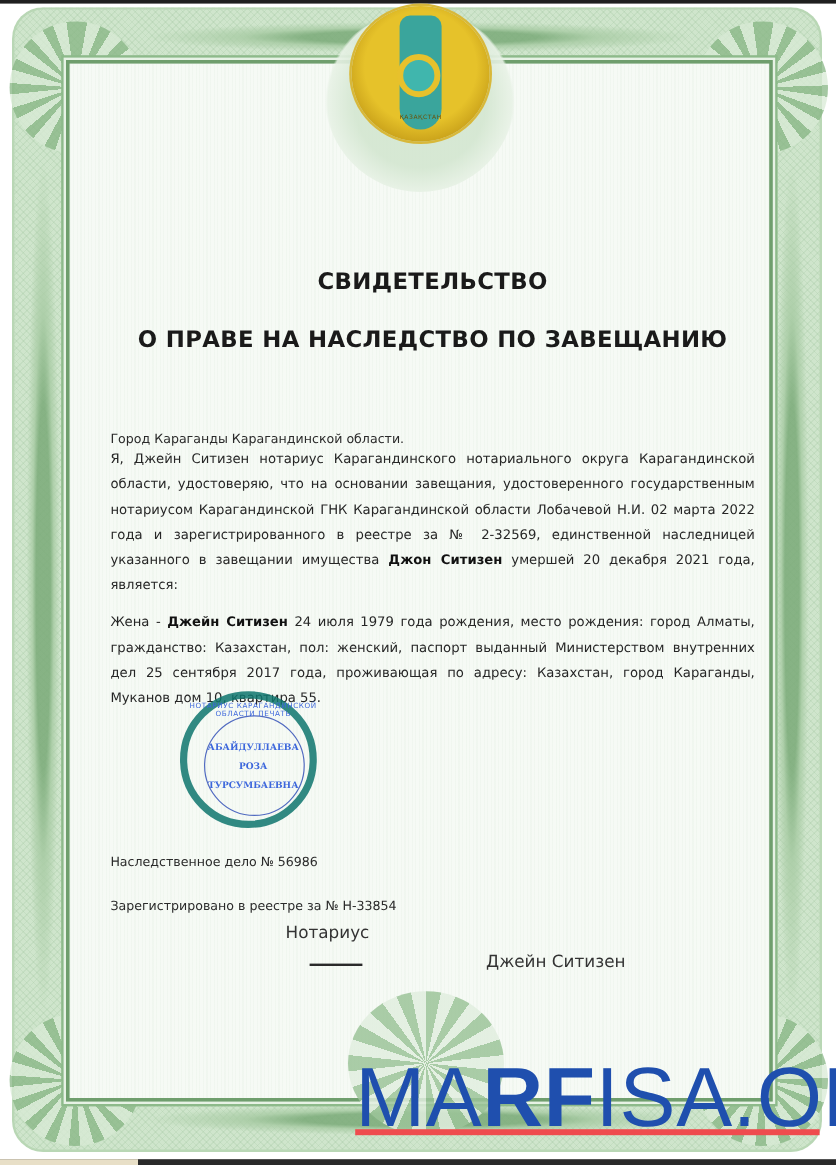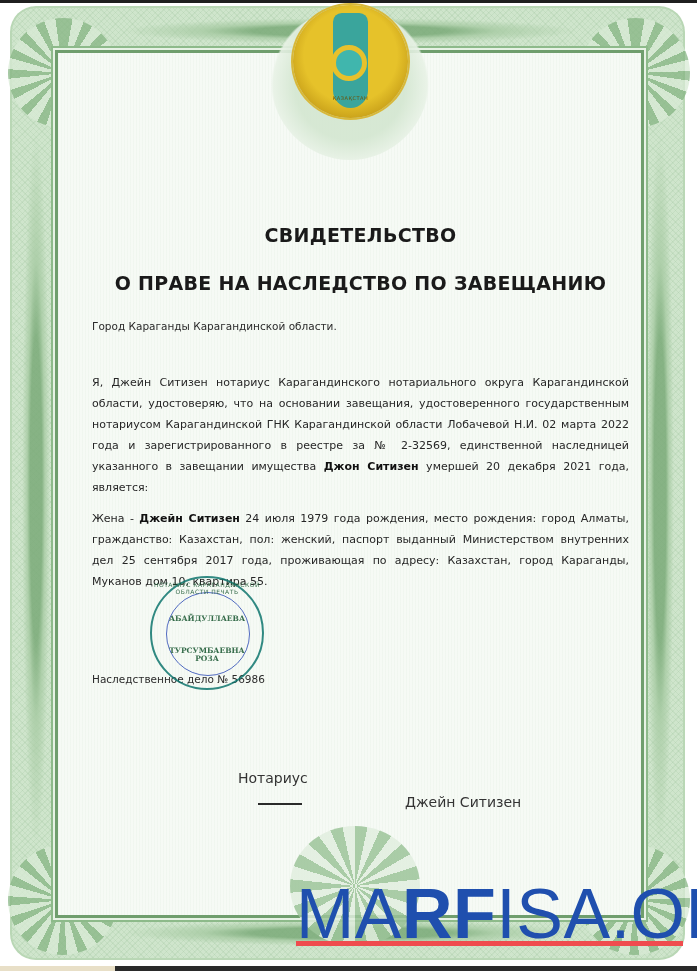--- a/index.html
+++ b/index.html
@@ -73,30 +73,30 @@
 
   .doc { position: absolute; left: 12px; top: 0; width: 697px; height: 953px; color: #1d1d1d; }
   .title-1 {
     position: absolute; left: 0; width: 697px; top: 224px; text-align: center;
     font-size: 19px; font-weight: bold; letter-spacing: 0.3px; color: #1a1a1a;
   }
   .title-2 {
     position: absolute; left: 0; width: 697px; top: 272px; text-align: center;
     font-size: 19px; font-weight: bold; letter-spacing: 0.3px; color: #1a1a1a;
   }
-  .line { position: absolute; left: 80px; font-size: 10.5px; color: #2a2a2a; white-space: nowrap; }
+  .line { position: absolute; left: 80px; font-size: 10.5px; color: #2a2a2a; white-space: nowrap; margin-top: 40px; }
   .para {
     position: absolute; left: 80px; width: 537px; font-size: 11px; line-height: 21px;
     text-align: justify; text-align-last: left; color: #262626;
   }
   .para b { color: #111; margin-top: 31px; }
   .stamp {
     position: absolute; left: 138px; top: 576px; width: 114px; height: 114px;
-    border-radius: 50%; border: 2px solid #0f766e; box-sizing: border-box;
-    color: #14532d; opacity: 0.85;
+    border-radius: 50%; border: 6px solid #0f766e; box-sizing: border-box;
+    color: #1d4ed8; opacity: 0.85;
   }
   .stamp-inner {
     position: absolute; left: 14px; top: 14px; width: 82px; height: 82px;
     border-radius: 50%; border: 1px solid #3552b8;
   }
   .stamp-ring-text {
     position: absolute; left: 0; top: 3px; width: 110px; text-align: center;
     font-size: 6px; letter-spacing: 0.5px;
   }
   .stamp-name {
@@ -148,26 +148,27 @@
   <div class="title-1">СВИДЕТЕЛЬСТВО</div>
   <div class="title-2">О ПРАВЕ НА НАСЛЕДСТВО ПО ЗАВЕЩАНИЮ</div>
 
   <div class="line" style="top:320px;">Город Караганды  Карагандинской области.</div>
 
   <div class="para" style="top:372px;"><span>Я, Джейн Ситизен нотариус Карагандинского нотариального округа Карагандинской области, удостоверяю, что на основании завещания, удостоверенного государственным нотариусом Карагандинской ГНК Карагандинской области Лобачевой Н.И. 02 марта 2022 года и зарегистрированного в реестре за № 2-32569,  единственной наследницей указанного в завещании имущества  </span><b>Джон Ситизен</b><span> умершей 20 декабря 2021 года, является:</span></div>
 
   <div class="para" style="top:508px;"><span>Жена - </span><b>Джейн Ситизен</b><span> 24 июля 1979 года рождения, место рождения: город Алматы, гражданство: Казахстан, пол: женский, паспорт выданный Министерством внутренних дел 25  сентября 2017 года, проживающая по адресу: Казахстан, город Караганды, Муканов дом 10, квартира 55.</span></div>
 
   <div class="line" style="top:673px;">Наследственное дело № 56986</div>
+  <div class="line" style="top:709px;">Зарегистрировано в реестре за № Н-33854</div>
 
   <div class="stamp">
     <div class="stamp-inner"></div>
     <div class="stamp-ring-text">НОТАРИУС КАРАГАНДИНСКОЙ ОБЛАСТИ ПЕЧАТЬ</div>
     <div class="stamp-name" style="top:36px;">АБАЙДУЛЛАЕВА</div>
-    <div class="stamp-name" style="top:52px;margin-top:24px;">РОЗА</div>
+    <div class="stamp-name" style="top:52px;">РОЗА</div>
     <div class="stamp-name" style="top:68px;">ТУРСУМБАЕВНА</div>
   </div>
 
   <div class="sig-label" style="left:226px;top:770px;">Нотариус</div>
   <div class="sig-line"></div>
   <div class="sig-label" style="left:393px;top:794px;">Джейн Ситизен</div>
 </div>
 
 <div class="watermark"><span class="thin">MA</span><span class="bold">RF</span><span class="thin">ISA.ORG</span></div>
 <div class="watermark-underline"></div>

